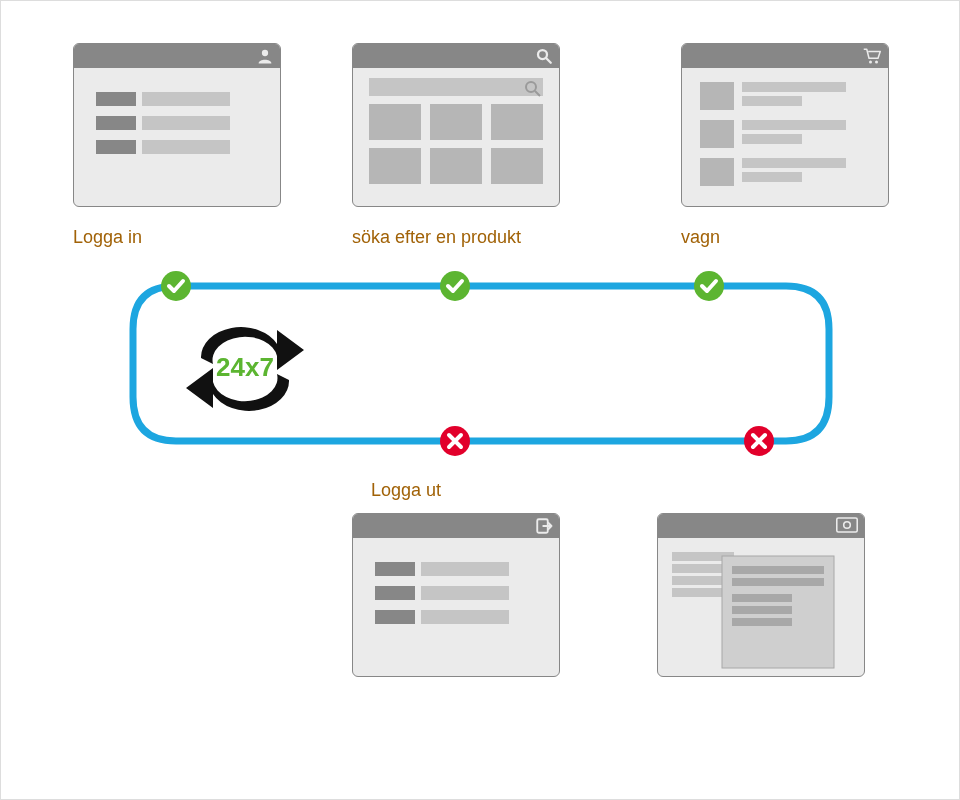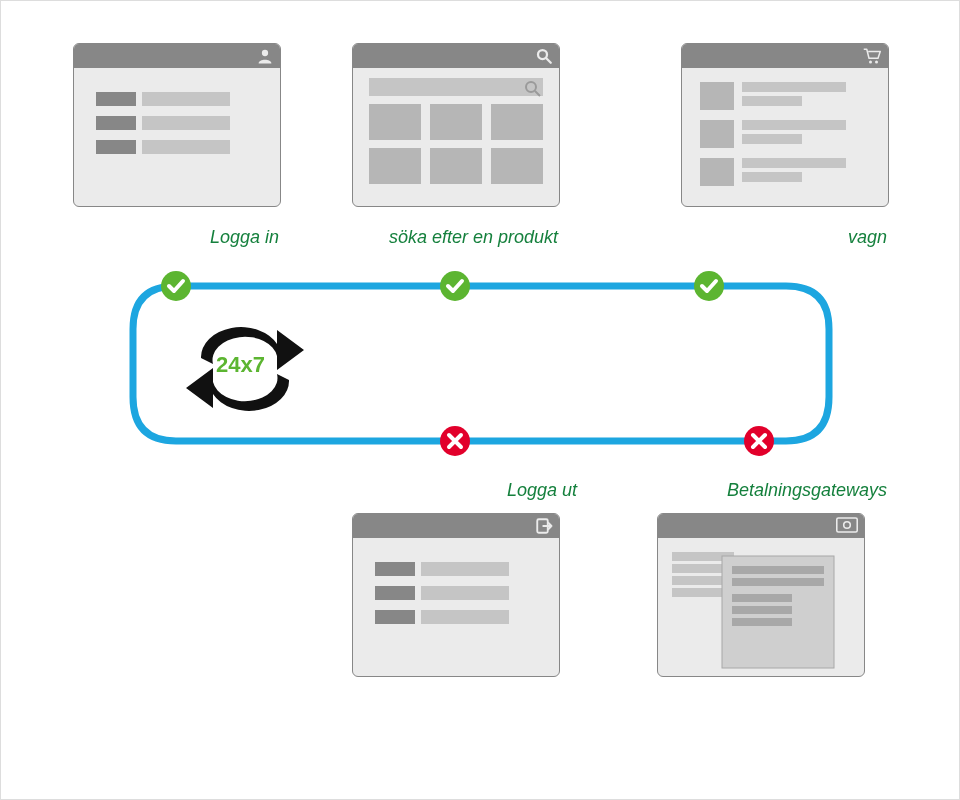--- a/index.html
+++ b/index.html
@@ -1,30 +1,30 @@
 <!DOCTYPE html>
 <html><head>
 <meta charset="utf-8">
 <style>
   html,body{margin:0;padding:0;background:#fff;font-family:Arial,Helvetica,sans-serif;}
   .stage{position:relative;width:960px;height:800px;margin:0 auto;background:#fff;border:1px solid #ddd;box-sizing:border-box;overflow:hidden;}
   
   .window{position:absolute;width:206px;height:162px;border:1px solid #878787;border-radius:6px;background:#ebebeb;}
   .window .titlebar{height:24px;background:#878787;border-radius:5px 5px 0 0;position:relative;}
   .window .titlebar svg{position:absolute;right:6px;top:3px;}
-  .label{position:absolute;font-size:18px;color:#15803d;text-align:right;font-style:italic;}
+  .label{position:absolute;font-size:18px;color:#a16207;text-align:left;}
   .badge{position:absolute;width:30px;height:30px;border-radius:50%;}
   .badge.pass{background:#5cb531;}
   .badge.fail{background:#e2002b;}
   .badge svg{display:block;}
   
   svg.flow{position:absolute;left:0;top:0;pointer-events:none;}
   
   .cycle{position:absolute;font-weight:bold;}
-  .cycle .txt{position:absolute;left:36px;top:28px;font-size:22px;font-weight:900;color:#5cb531;}
+  .cycle .txt{position:absolute;left:36px;top:28px;font-size:26px;font-weight:900;color:#5cb531;}
 </style>
 </head>
 <body>
 
 <div class="stage">
 
   <svg class="flow" width="960" height="800">
     <path d="M175 285 H785 Q828 285 828 328 V396 Q828 440 785 440 H175 Q132 440 132 396 V328 Q132 285 175 285 Z" fill="none" stroke="#1da6e0" stroke-width="7"></path>
   </svg>
 
@@ -89,21 +89,20 @@
       <rect x="60" y="90" width="104" height="10" fill="#c5c5c5"></rect>
       <rect x="60" y="104" width="60" height="10" fill="#c5c5c5"></rect>
     </svg>
   </div>
 
   <div class="label" style="left:72px;top:226px;width:206px">Logga in</div>
   <div class="label" style="left:680px;top:226px;width:206px">vagn</div>
   <div class="label" style="left:351px;top:226px;width:206px">söka efter en produkt</div>
 
   <div class="label" style="left:370px;top:479px;width:206px">Logga ut</div>
-  <div class="label" style="left:632px;top:479px;width:254px">Betalningsgateways</div>
 
   <div class="badge pass" style="left:160px;top:270px">
     <svg width="30" height="30" viewBox="0 0 30 30">
       <path d="M8 15 L13 20 L22 10" fill="none" stroke="#fff" stroke-width="4" stroke-linecap="round" stroke-linejoin="round"></path>
     </svg>
   </div>
   <div class="badge pass" style="left:439px;top:270px">
     <svg width="30" height="30" viewBox="0 0 30 30">
       <path d="M8 15 L13 20 L22 10" fill="none" stroke="#fff" stroke-width="4" stroke-linecap="round" stroke-linejoin="round"></path>
     </svg>

